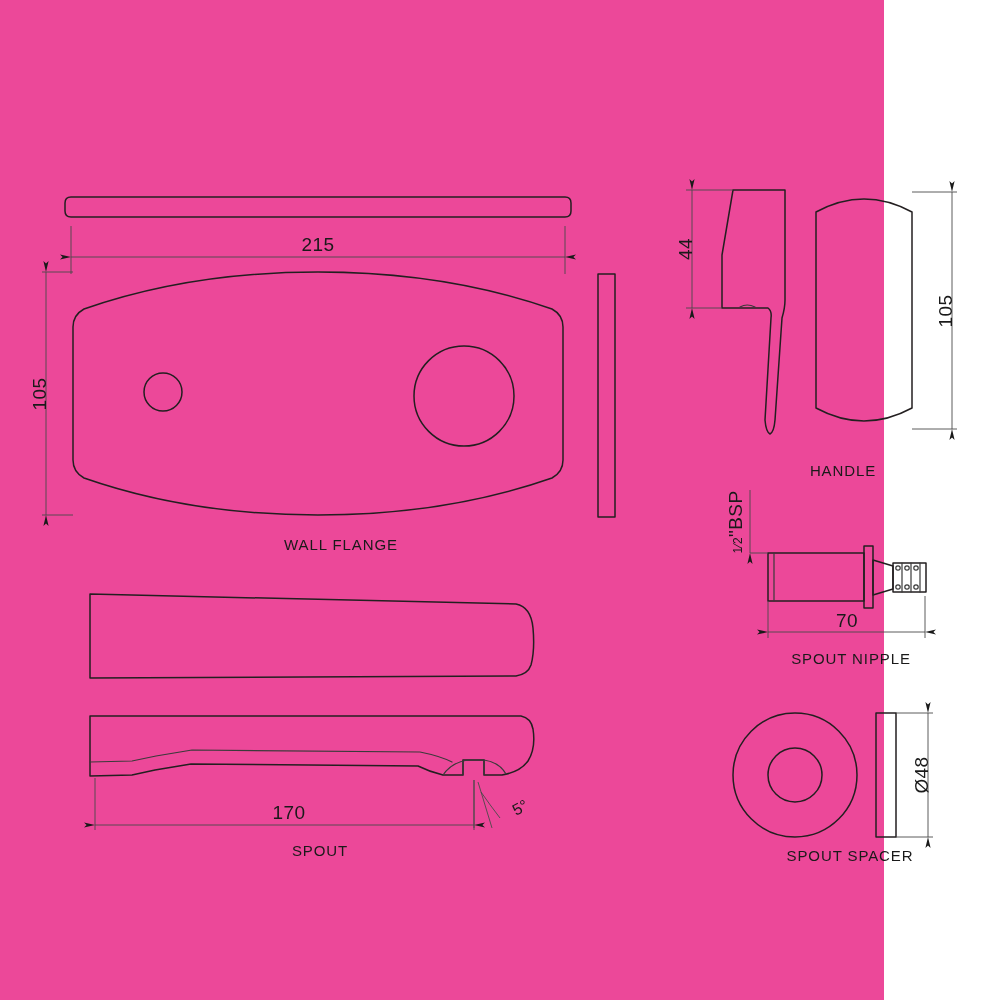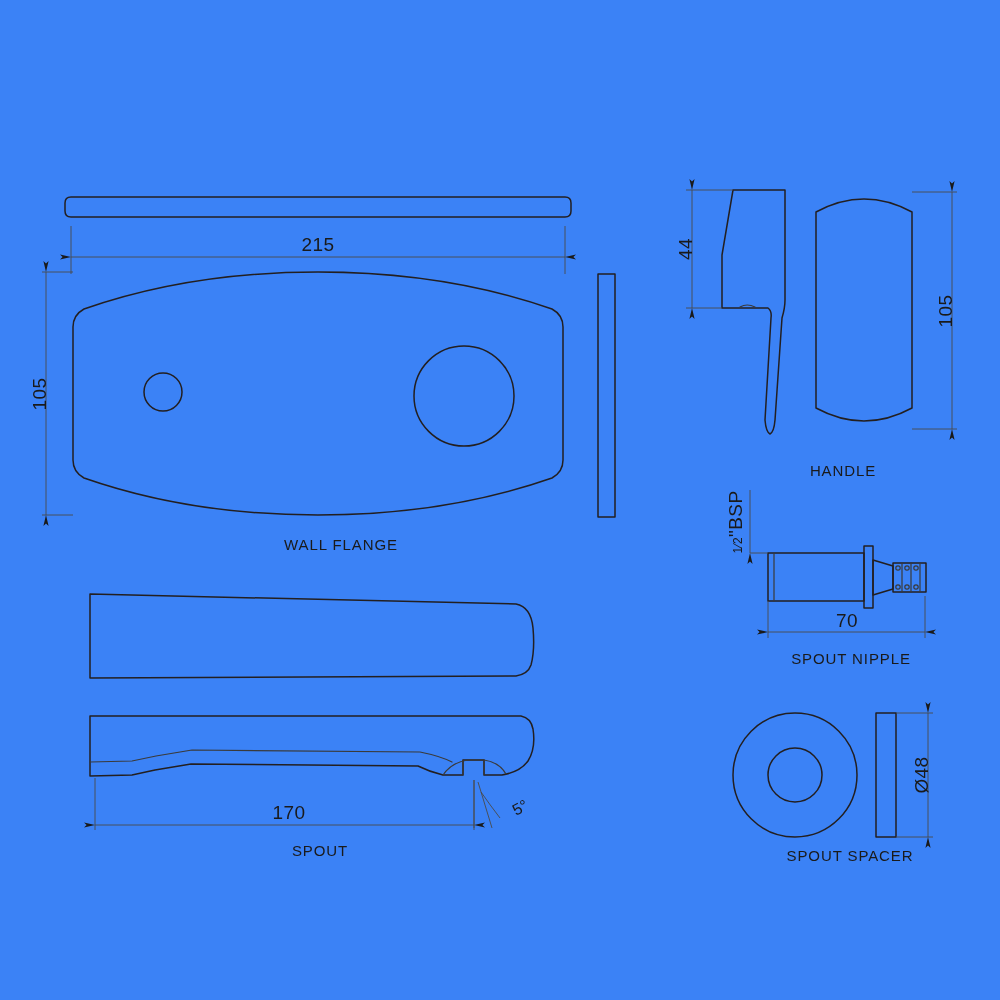--- a/index.html
+++ b/index.html
@@ -10,23 +10,23 @@
   }
   body {
     width: 1000px;
     height: 1000px;
     font-family: "Liberation Sans", sans-serif;
     color: #1a1a1a;
     overflow: hidden;
   }
   #sheet {
     position: relative;
-    width: 1000px;
+    width: 884px;
     height: 1000px;
-    background: #3b82f6;
+    background: #ec4899;
   }
   #sheet svg {
     position: absolute;
     top: 0;
     left: 0;
     width: 1000px;
     height: 1000px;
   }
   .part-line {
     fill: none;

